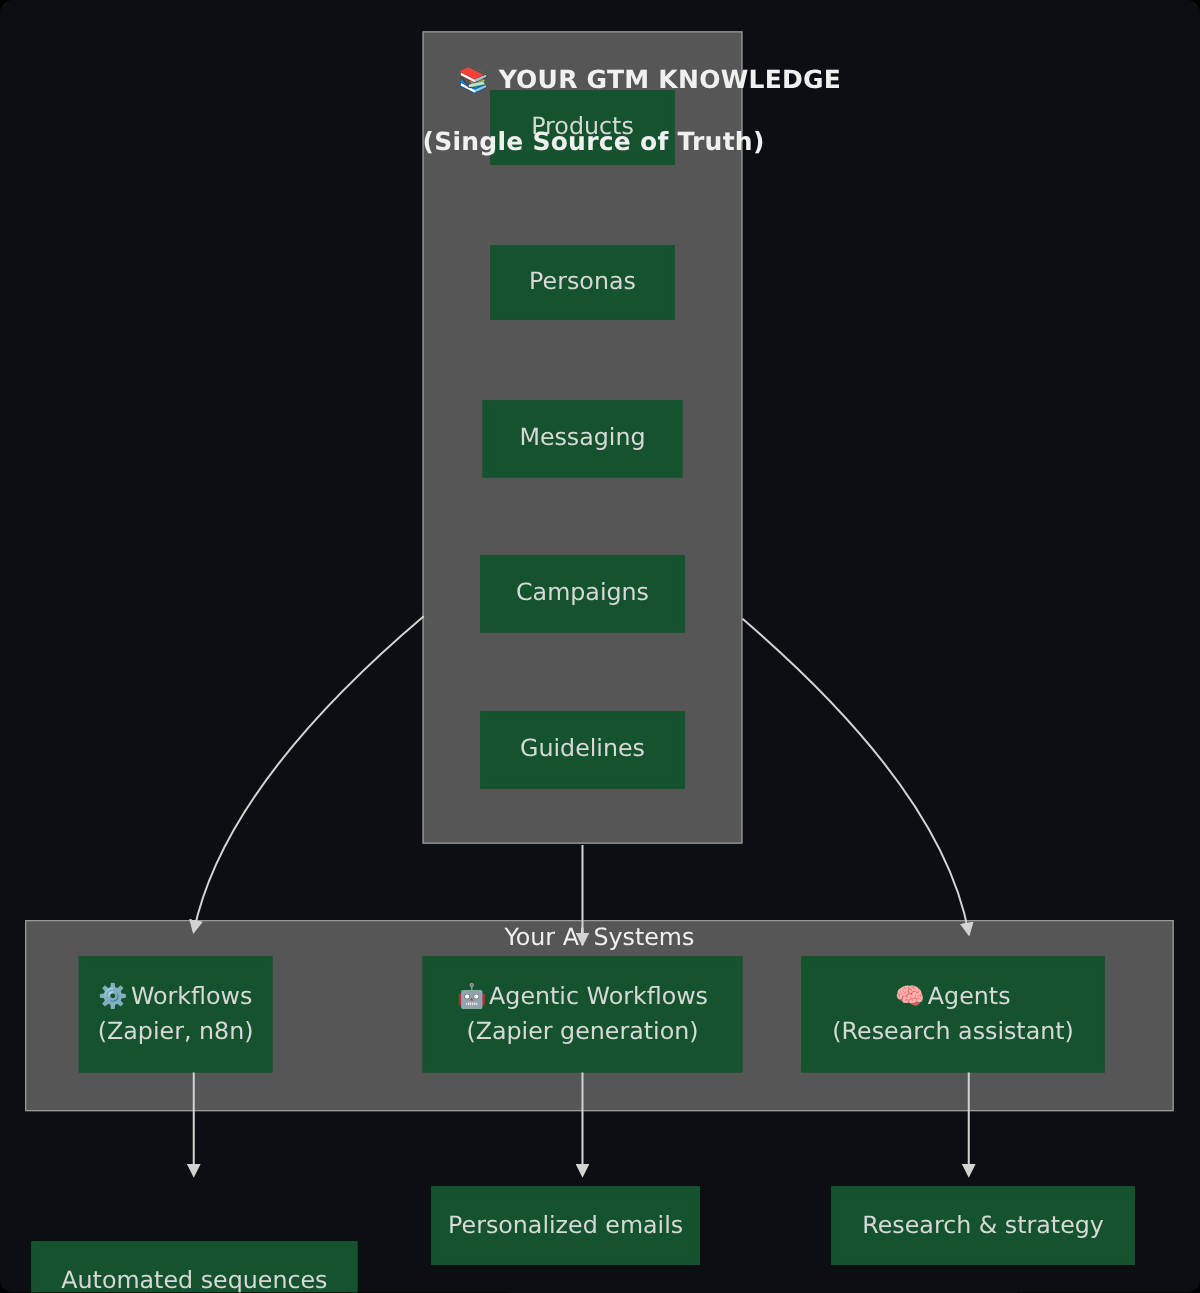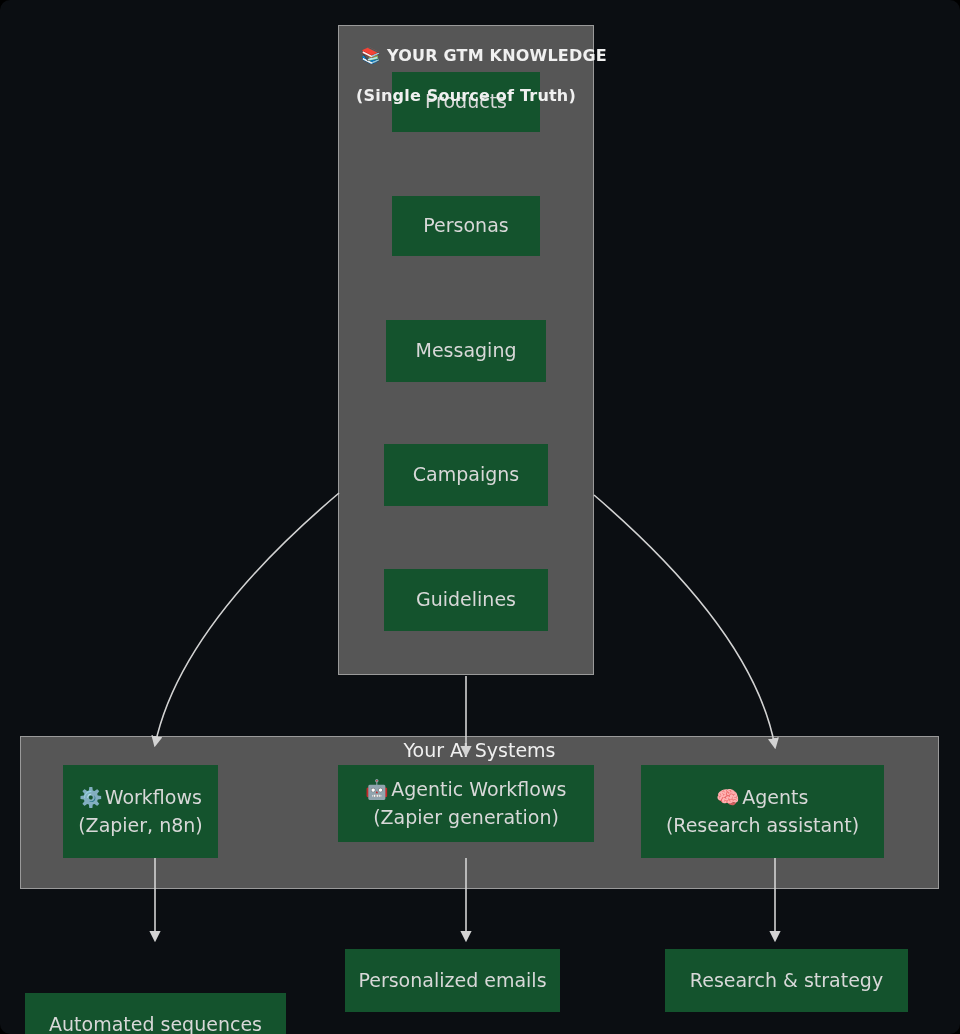--- a/index.html
+++ b/index.html
@@ -60,38 +60,38 @@
     line-height: 1.45;
     text-align: left;
     z-index: 3;
   }
   .node .line2 { display: block; }
 
   
   #kb-cluster { left: 338px; top: 25px; width: 256px; height: 650px; }
   #kb-title {
     left: 338px; top: 26px; width: 256px;
-    font-size: 16px; font-weight: bold; letter-spacing: 0.2px;
+    font-size: 20px; font-weight: bold; letter-spacing: 0.2px;
   }
   #kb-title .sub { font-weight: bold; display: block; }
 
   #node-products   { left: 392px; top: 72px;  width: 148px; height: 60px; }
   #node-personas   { left: 392px; top: 196px; width: 148px; height: 60px; }
   #node-messaging  { left: 386px; top: 320px; width: 160px; height: 62px; }
   #node-campaigns  { left: 384px; top: 444px; width: 164px; height: 62px; }
   #node-guidelines { left: 384px; top: 569px; width: 164px; height: 62px; }
 
   
   #ai-cluster { left: 20px; top: 736px; width: 919px; height: 153px; }
   #ai-label {
     left: 20px; top: 739px; width: 919px;
     font-size: 19px;
   }
   #node-workflows { left: 63px; top: 765px;  width: 155px; height: 93px; }
-  #node-agentic   { left: 338px; top: 765px; width: 256px; height: 77px; }
+  #node-agentic   { left: 338px; top: 765px; width: 256px; height: 93px; }
   #node-agents    { left: 641px; top: 765px; width: 243px; height: 93px; }
 
   
   #node-sequences { left: 25px;  top: 949px; width: 261px; height: 63px; margin-top: 44px; }
   #node-emails    { left: 345px; top: 949px; width: 215px; height: 63px; }
   #node-research  { left: 653px; top: 949px; width: 243px; height: 63px; margin-left: 12px; }
 
   .emoji {
     font-family: "DejaVu Sans", sans-serif;
     margin-right: 2px;

